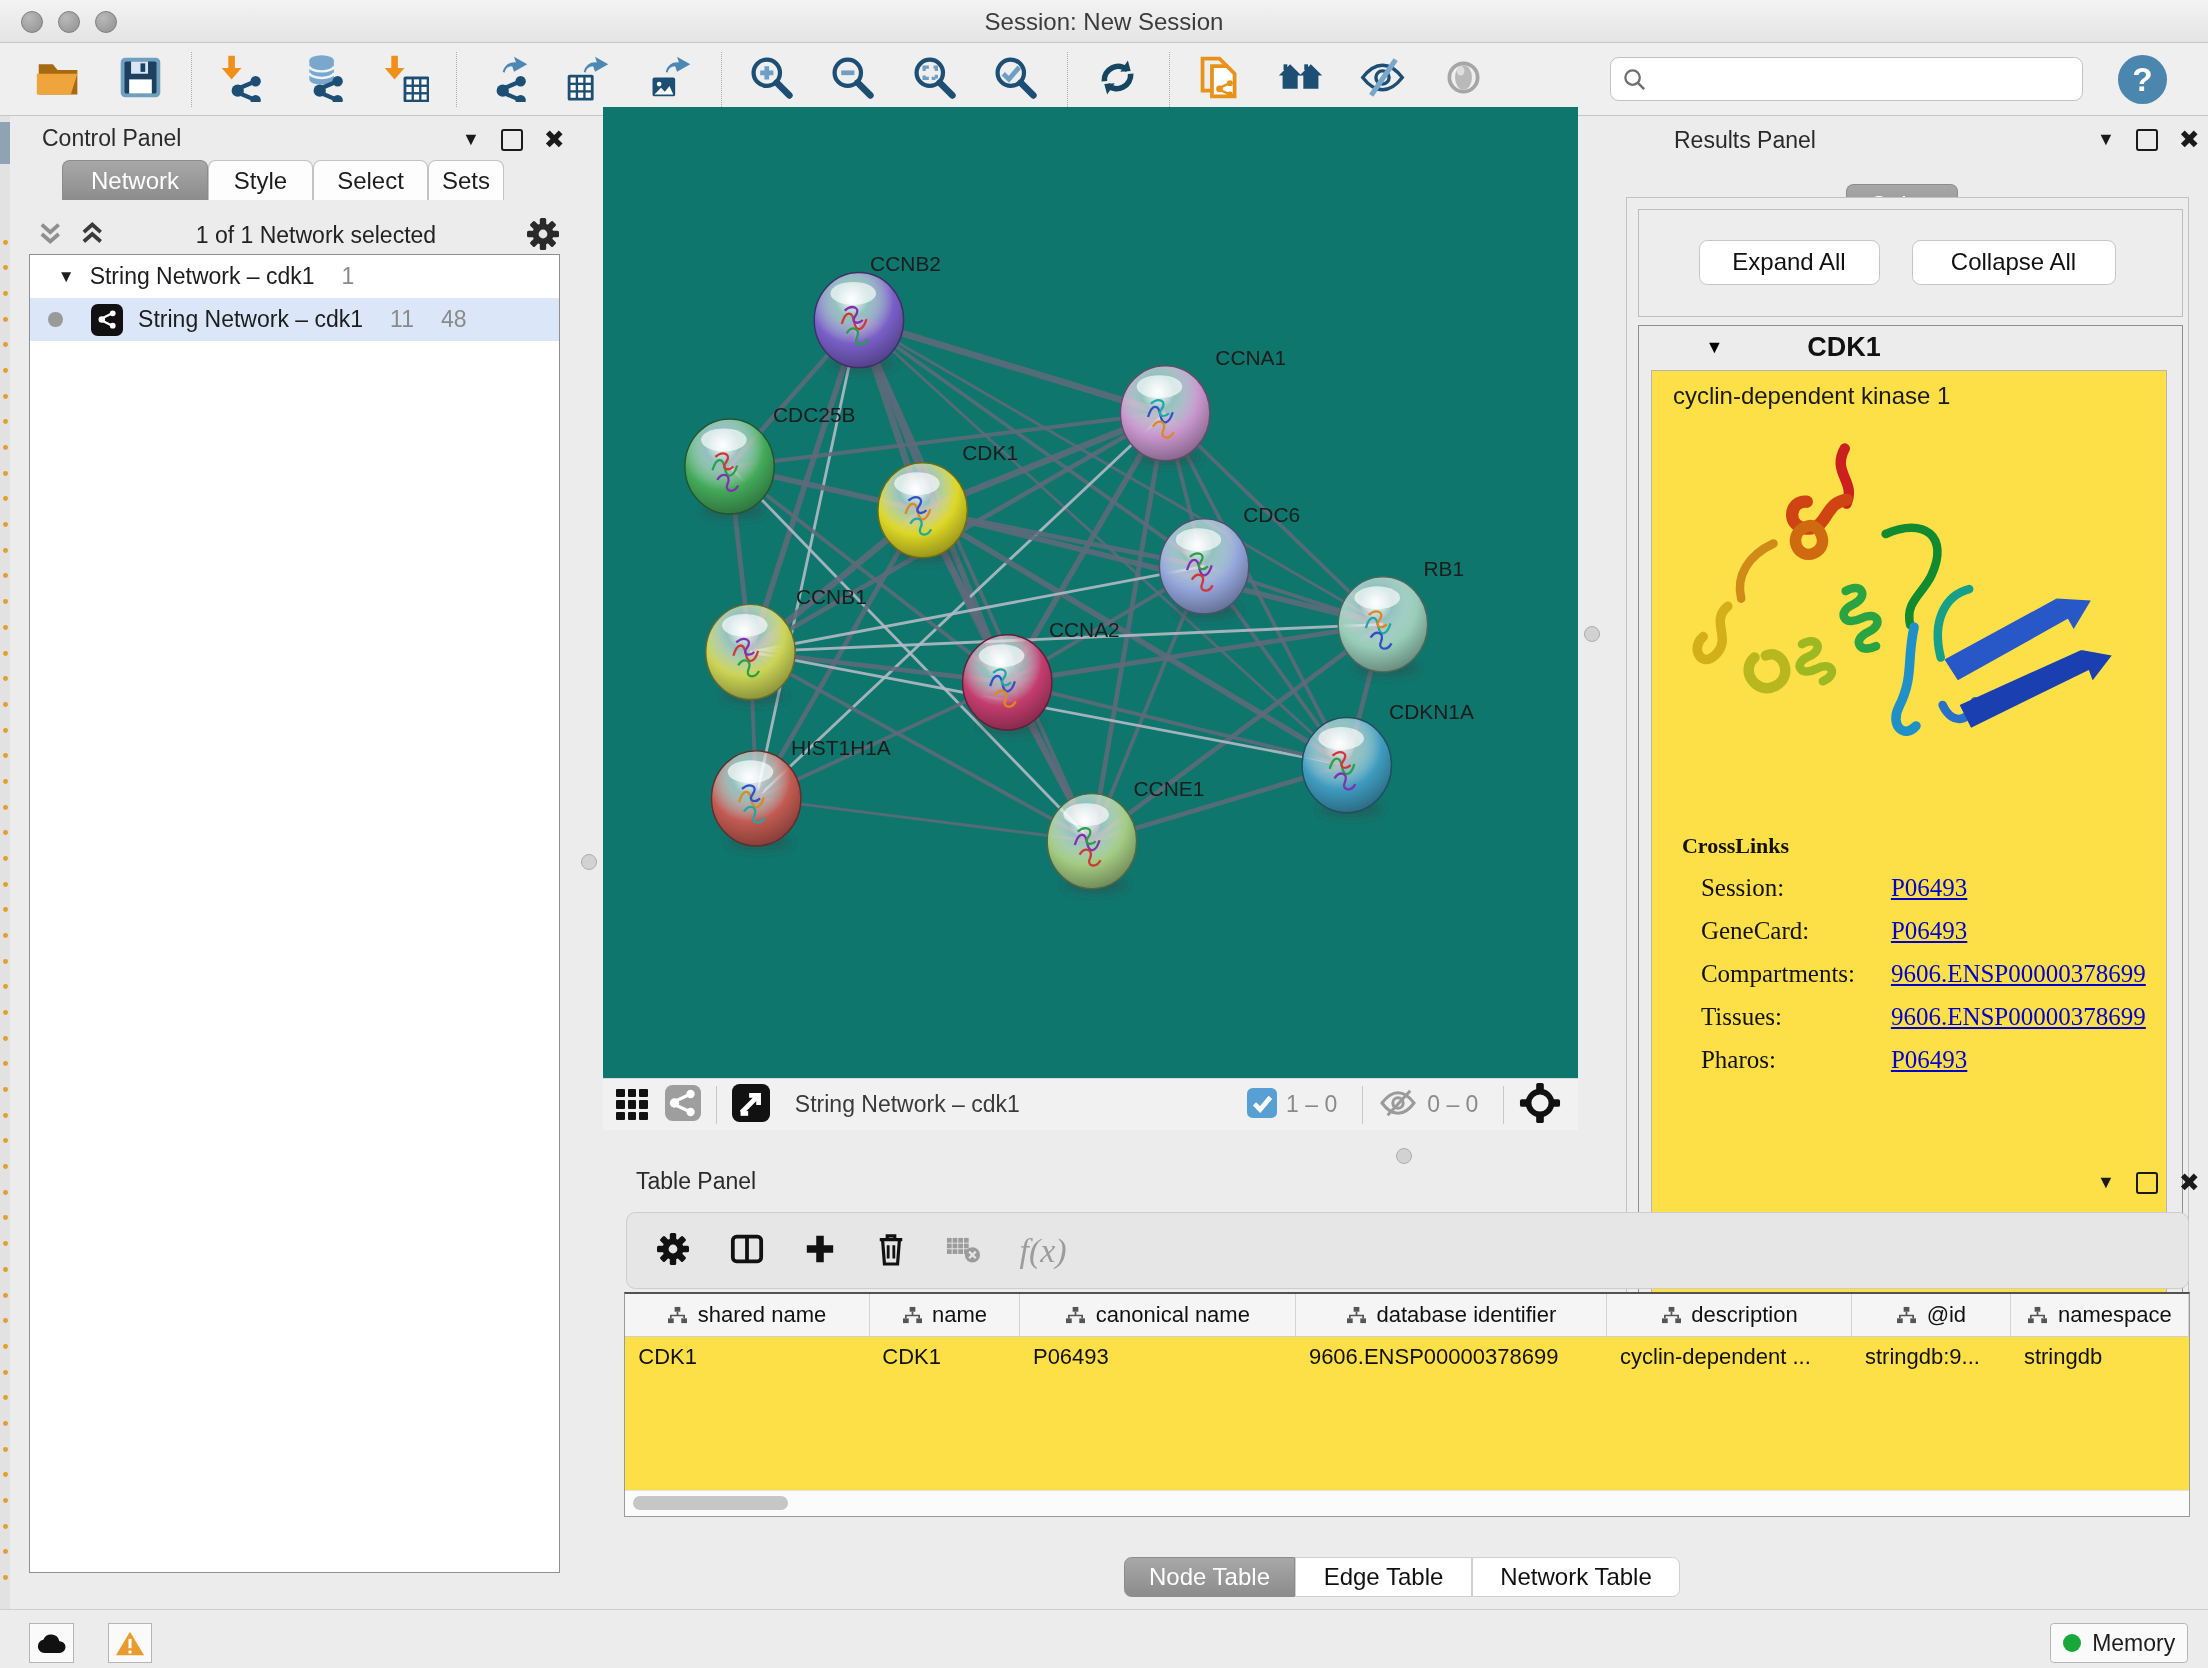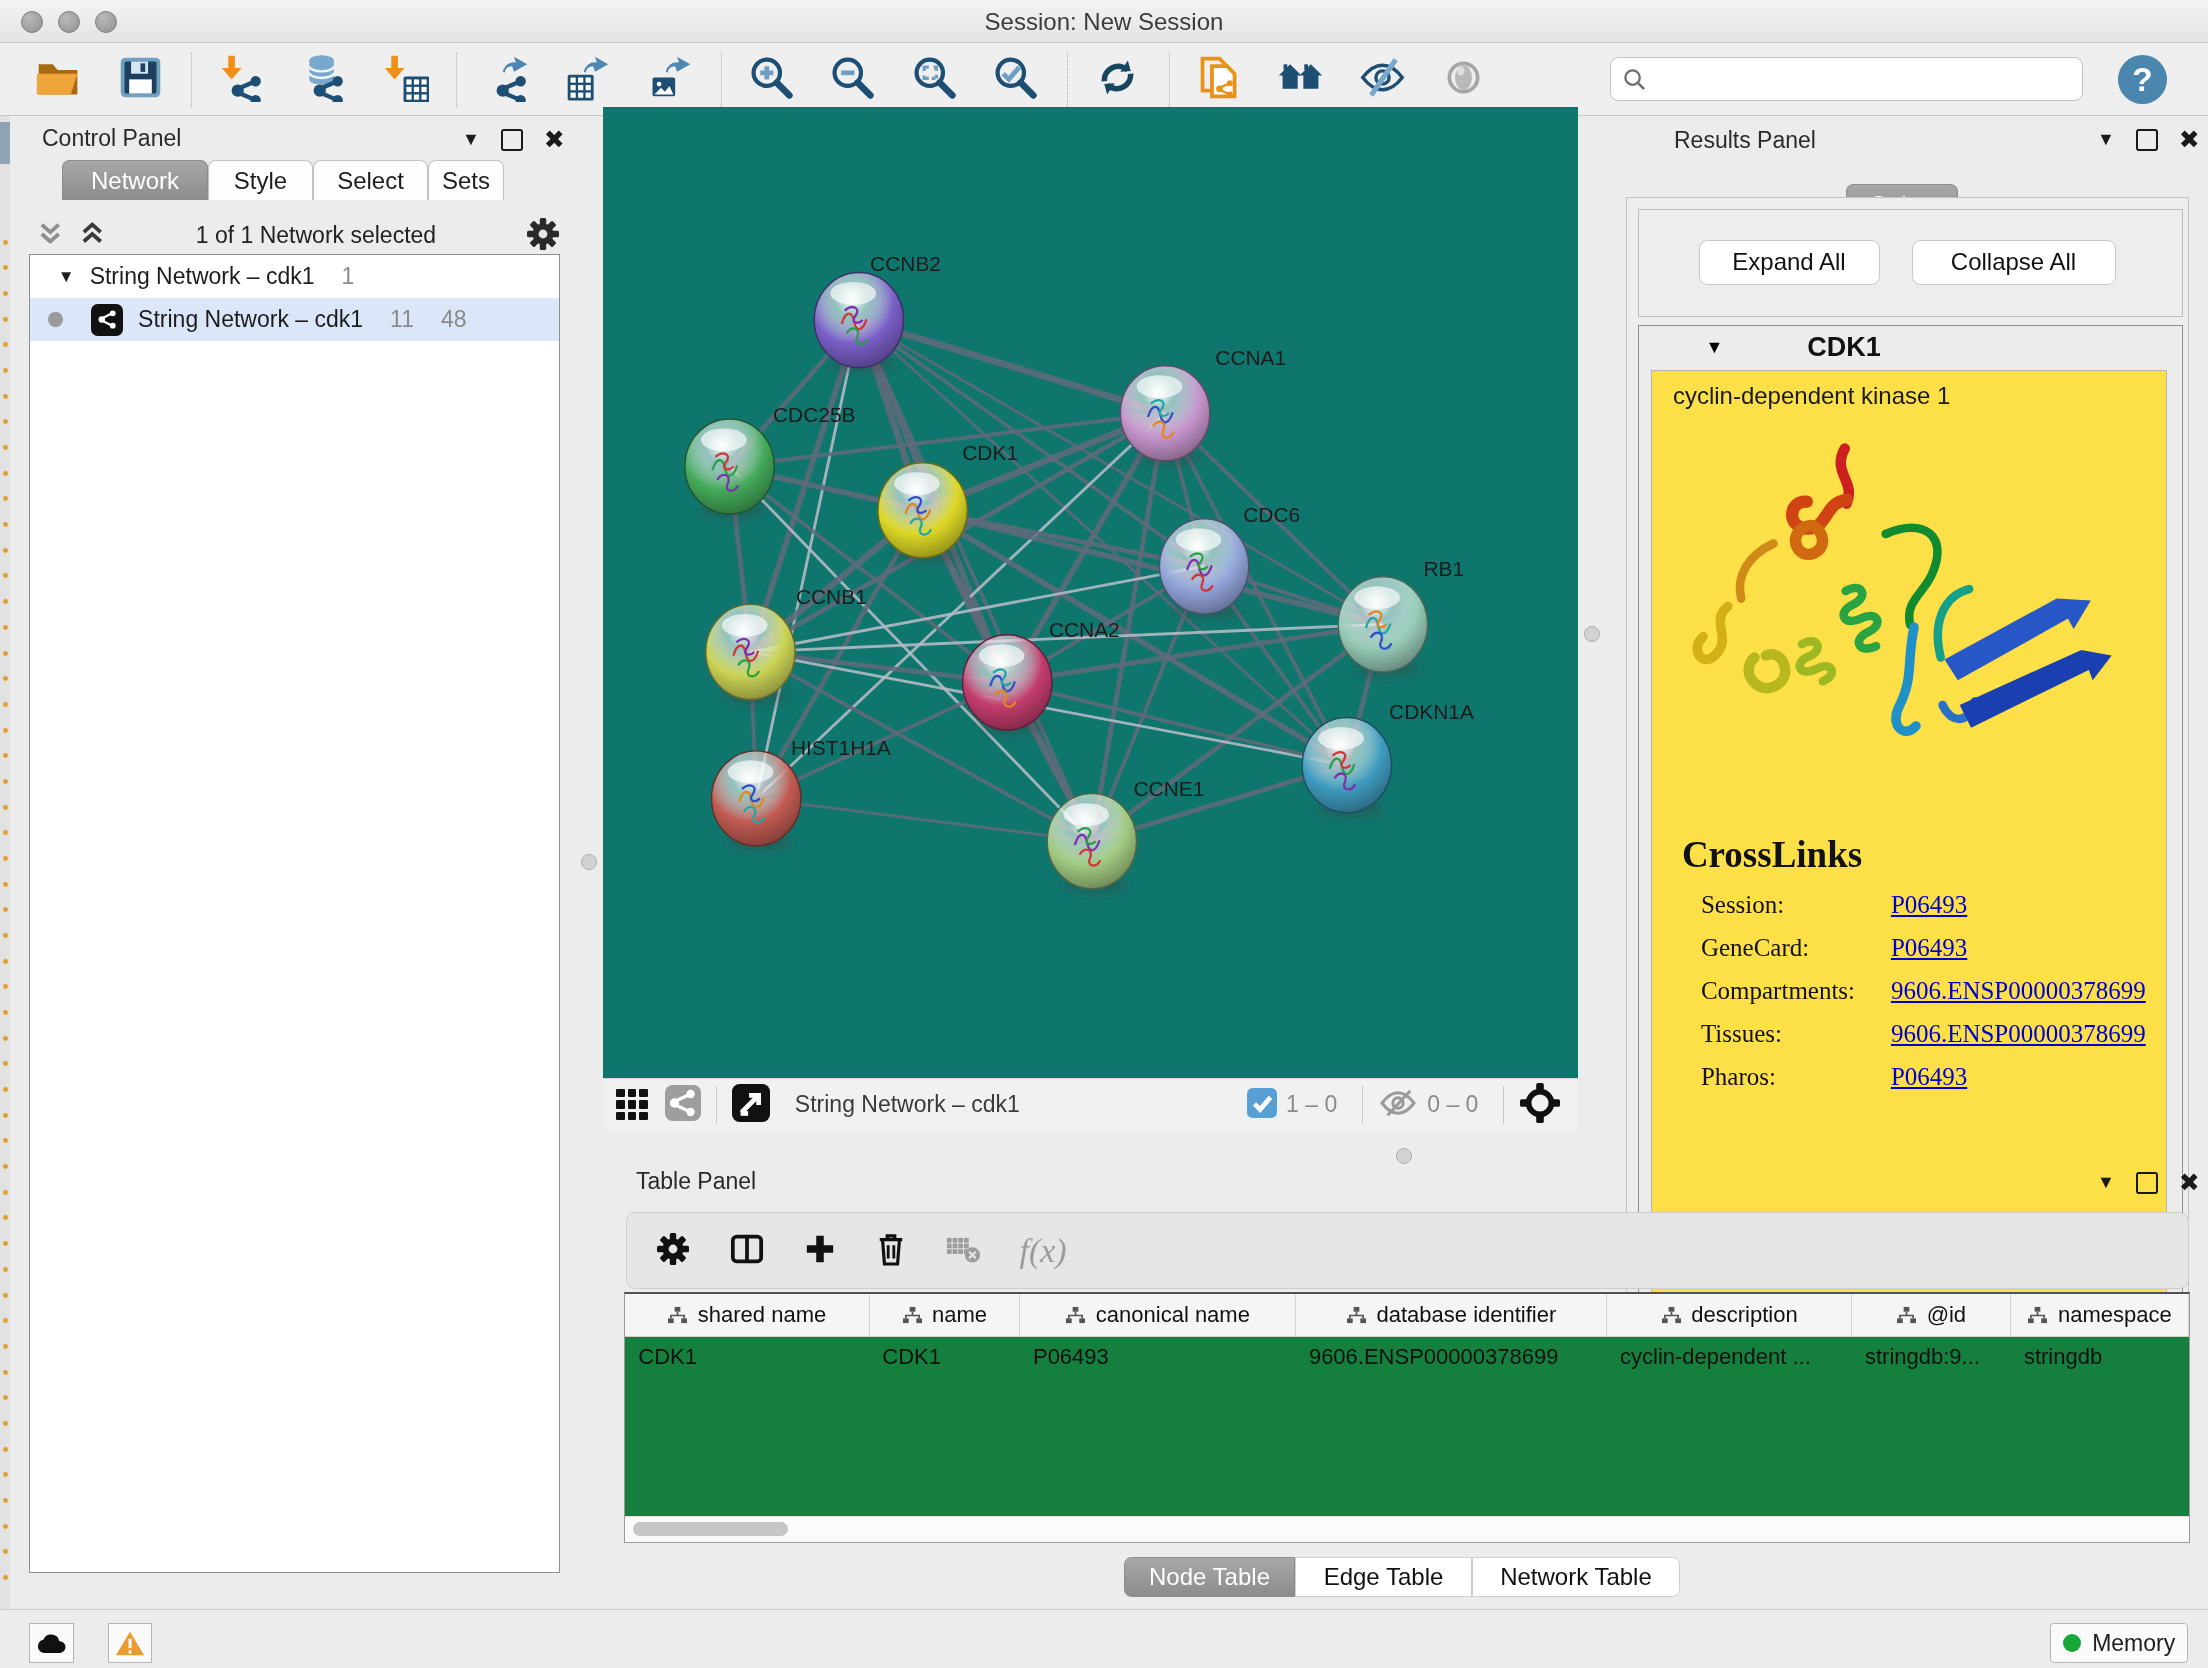--- a/index.html
+++ b/index.html
@@ -70,30 +70,30 @@
            font-size:24px;color:#111;display:flex;align-items:center;justify-content:center;box-sizing:border-box;}
   .res-section{position:absolute;left:10.5px;top:127px;width:545px;height:1144px;border:1.9px solid #8f8f8f;
                background:#ececec;box-sizing:border-box;}
   .res-sec-head{height:42px;display:flex;align-items:center;}
   .res-sec-head .tri{font-size:18px;margin-left:67px;}
   .res-sec-head .gene{font-size:27px;font-weight:bold;margin-left:84px;color:#111;}
   .res-content{position:absolute;left:12.4px;top:44px;width:516px;height:1094px;border:1px solid #b5b5b5;
                background:#fde047;box-sizing:border-box;}
   .res-desc{font-size:24px;color:#1a1a1a;margin:11.4px 0 0 21px;}
   .crosslinks{position:absolute;left:0;top:462px;width:100%;font-family:"Liberation Serif","DejaVu Serif",serif;}
-  .cl-head{font-size:37px;font-weight:bold;color:#111;margin-left:30px;}
+  .cl-head{font-size:22px;font-weight:bold;color:#111;margin-left:30px;}
   .cl-row{display:flex;font-size:25px;margin:15px 0 0 49px;}
   .cl-row .lbl{width:190px;color:#111;}
   .cl-row a{color:#0000cc;text-decoration:underline;}
   
   .tp-toolbox{position:absolute;left:626px;top:1212px;width:1563px;height:77px;background:#e6e6e6;
               border:1px solid #cdcdcd;border-radius:9.5px;display:flex;align-items:center;box-sizing:border-box;padding-left:28.5px;}
   .tp-toolbox .ic{margin-right:40px;display:flex;align-items:center;}
   .fx{font-family:"Liberation Serif","DejaVu Serif",serif;font-style:italic;font-size:34px;color:#9c9c9c;}
-  .tp-tablebox{position:absolute;left:624px;top:1292px;width:1566px;height:251px;background:#15803d;
+  .tp-tablebox{position:absolute;left:624px;top:1292px;width:1566px;height:225px;background:#fde047;
                border:1.9px solid #9a9a9a;border-top:2.9px solid #525252;box-sizing:border-box;overflow:hidden;}
   table.nodetable{border-collapse:collapse;table-layout:fixed;}
   table.nodetable th{height:40px;background:#f5f5f5;border-right:1px solid #d4d4d4;border-bottom:1px solid #cfcfcf;
       font-size:22px;font-weight:normal;color:#111;text-align:center;overflow:hidden;white-space:nowrap;}
   table.nodetable td{height:38px;font-size:22px;color:#111;padding-left:13.3px;overflow:hidden;white-space:nowrap;}
   th .hier{margin-right:9.5px;vertical-align:-2.9px;}
   .hscroll{position:absolute;left:0;bottom:0;width:100%;height:25px;background:#fbfbfb;border-top:1px solid #e2e2e2;}
   .hthumb{position:absolute;left:7.6px;top:4.8px;width:155px;height:14.3px;border-radius:7.6px;background:#c6c6c6;}
   .table-tabs{position:absolute;left:1124px;top:1557px;display:flex;border-radius:7px;}
   .ttab{height:40px;display:flex;align-items:center;justify-content:center;font-size:24px;background:#fff;

